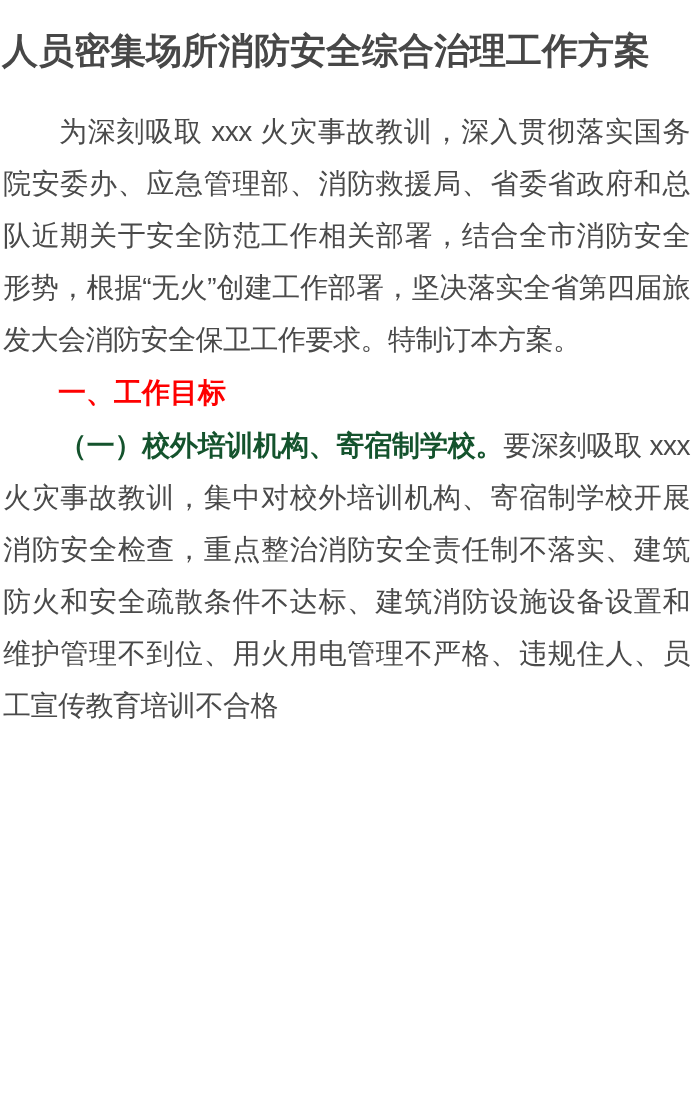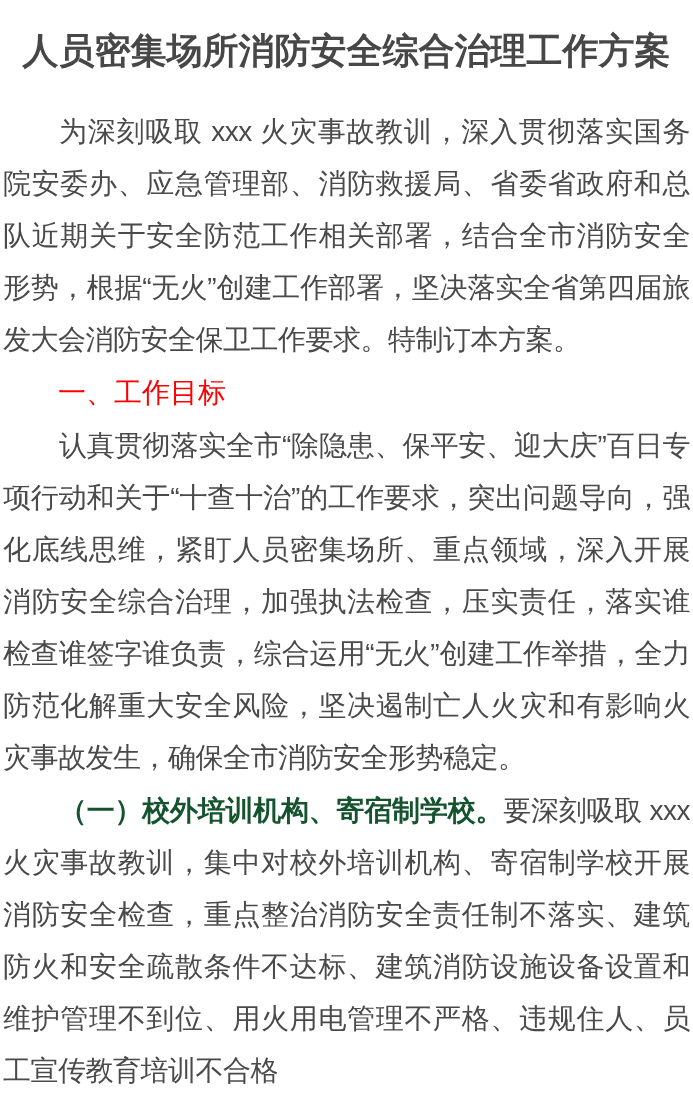--- a/index.html
+++ b/index.html
@@ -16,56 +16,54 @@
   .doc-page {
     padding: 0 2px;
     box-sizing: border-box;
     width: 693px;
   }
   .doc-title {
     margin: 22px 0 26px 0;
     font-size: 36px;
     line-height: 58px;
     font-weight: bold;
-    text-align: center;
     color: #474747;
     letter-spacing: 0px;
   }
   .doc-paragraph {
     margin: 1px;
     font-size: 28px;
     line-height: 52px;
     color: #4a4a4a;
     text-indent: 2em;
     text-align: justify;
     letter-spacing: -0.5px;
   }
   .section-heading {
     margin: 0;
     font-size: 28px;
     line-height: 52px;
-    font-weight: normal;
+    font-weight: bold;
     color: #fe0000;
     text-indent: 2em;
     text-align: left;
   }
   .lead-blue {
     color: #14532d;
     font-weight: bold;
   }
 </style>
 </head>
 <body>
 
 <div class="doc-page">
 
   <h1 class="doc-title">人员密集场所消防安全综合治理工作方案</h1>
 
   <p class="doc-paragraph">为深刻吸取 xxx 火灾事故教训，深入贯彻落实国务院安委办、应急管理部、消防救援局、省委省政府和总队近期关于安全防范工作相关部署，结合全市消防安全形势，根据“无火”创建工作部署，坚决落实全省第四届旅发大会消防安全保卫工作要求。特制订本方案。</p>
 
   <p class="section-heading">一、工作目标</p>
 
-  <p class="doc-paragraph">认真贯彻落实全市“除隐患、保平安、迎大庆”百日专项行动和关于“十查十治”的工作要求，突出问题导向，强化底线思维，紧盯人员密集场所、重点领域，深入开展消防安全综合治理，加强执法检查，压实责任，落实谁检查谁签字谁负责，综合运用“无火”创建工作举措，全力防范化解重大安全风险，坚决遏制亡人火灾和有影响火灾事故发生，确保全市消防安全形势稳定。</p>
 
 
   <p class="doc-paragraph"><span class="lead-blue">（一）校外培训机构、寄宿制学校。</span><span>要深刻吸取 xxx 火灾事故教训，集中对校外培训机构、寄宿制学校开展消防安全检查，重点整治消防安全责任制不落实、建筑防火和安全疏散条件不达标、建筑消防设施设备设置和维护管理不到位、用火用电管理不严格、违规住人、员工宣传教育培训不合格</span></p>
 
 </div>
 
 </body></html>

